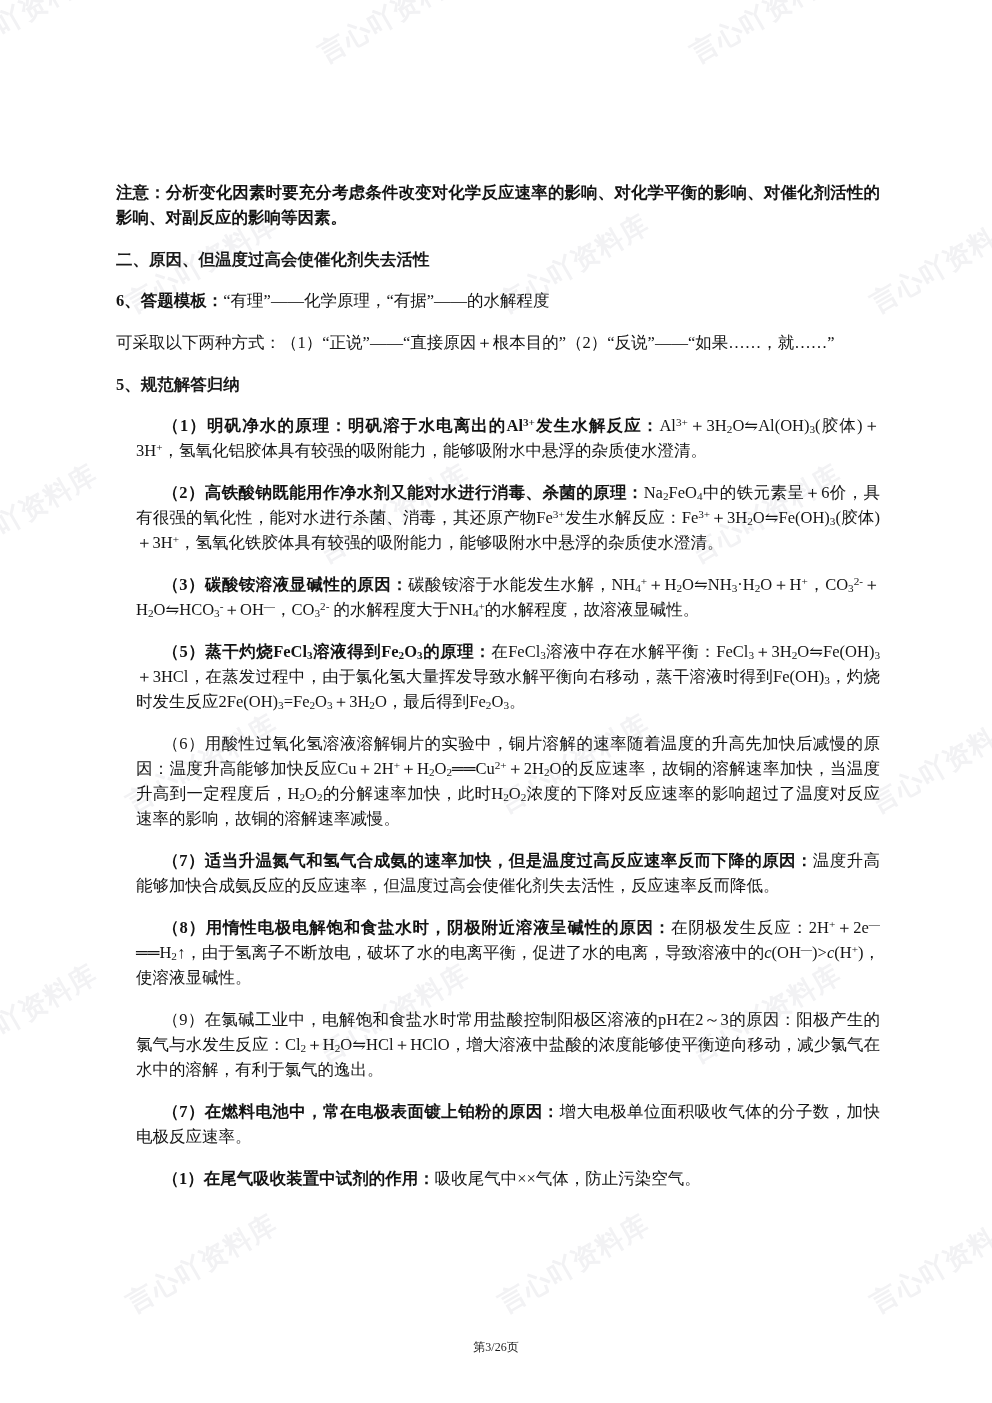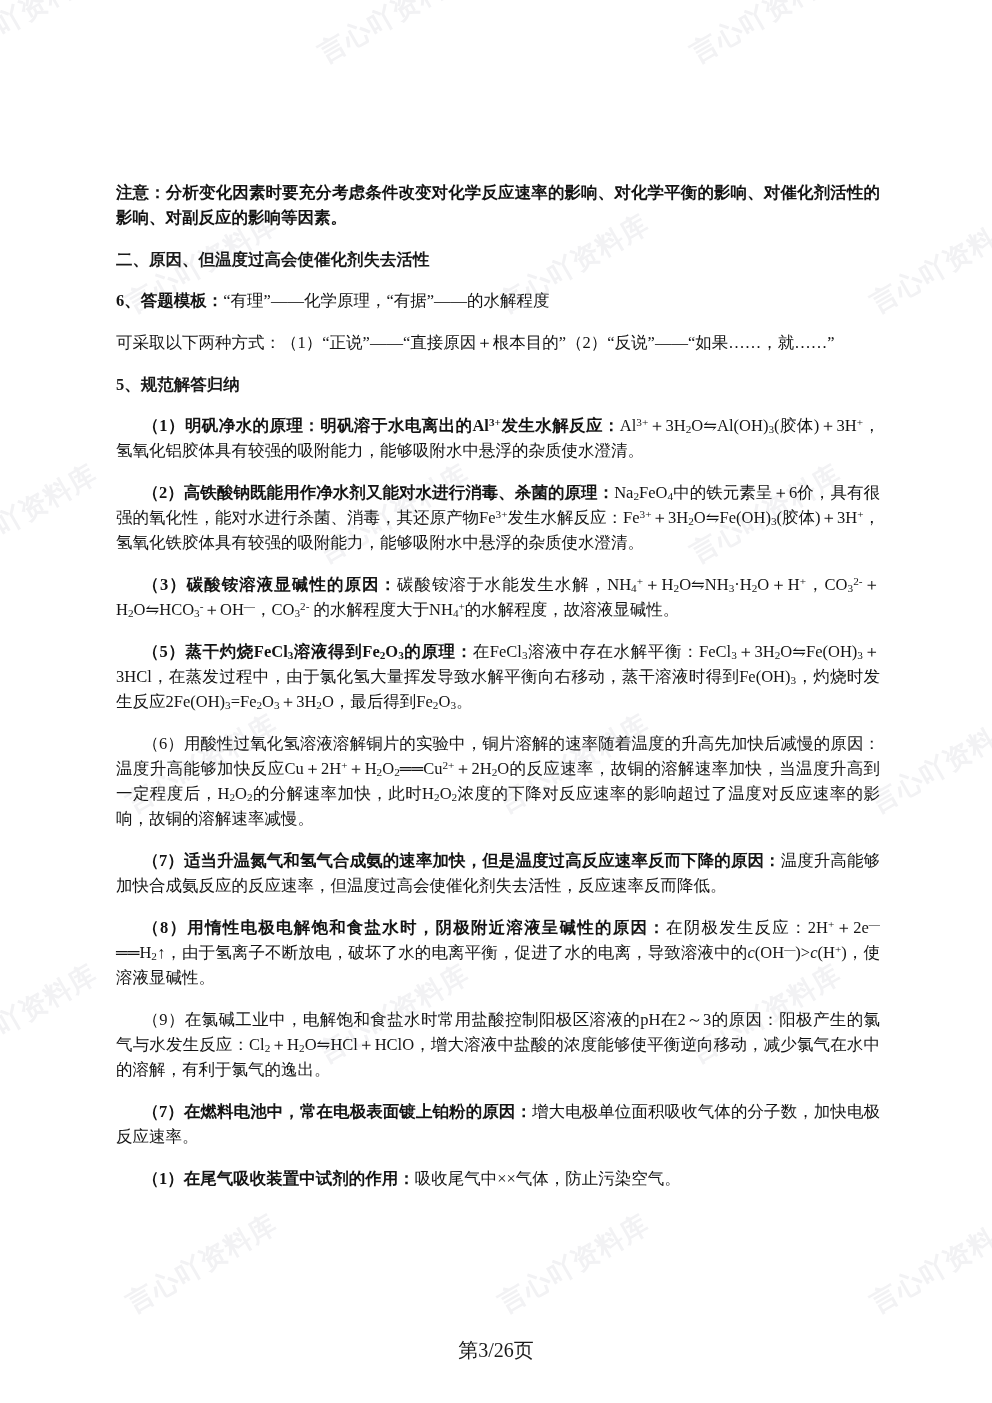--- a/index.html
+++ b/index.html
@@ -59,21 +59,21 @@
     text-align: justify;
     text-justify: inter-ideograph;
     color: #141414;
   }
 
   .para b, .para .b {
     font-weight: 700;
   }
 
   
-  .indent { text-indent: 1.6em; }
+  .indent { text-indent: 1.6em; margin-left: 20px; }
 
   .heading {
     font-weight: 700;
     margin: 0 0 16px 0;
     font-size: 16.5px;
     line-height: 25px;
   }
 
   sub {
     font-size: 0.68em;
@@ -91,21 +91,21 @@
   #footer {
     position: absolute;
     left: 0;
     top: 1337px;
     width: 992px;
     text-align: center;
     z-index: 2;
   }
   #footer .pagenum {
     font-family: "Liberation Serif", "DejaVu Serif", serif;
-    font-size: 20px;
+    font-size: 12px;
     color: #1a1a1a;
   }
 </style>
 </head>
 <body>
 
 <div id="page">
 
   <div id="watermark-layer">
       <span class="watermark-text" style="color: rgb(242, 242, 244); left: -60px; top: 40px;">言心吖资料库</span>

